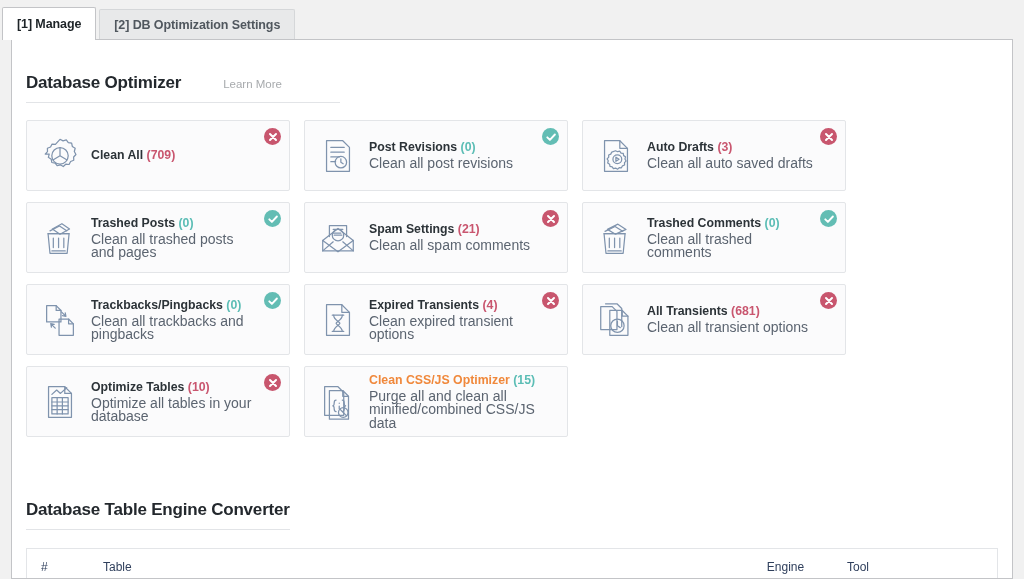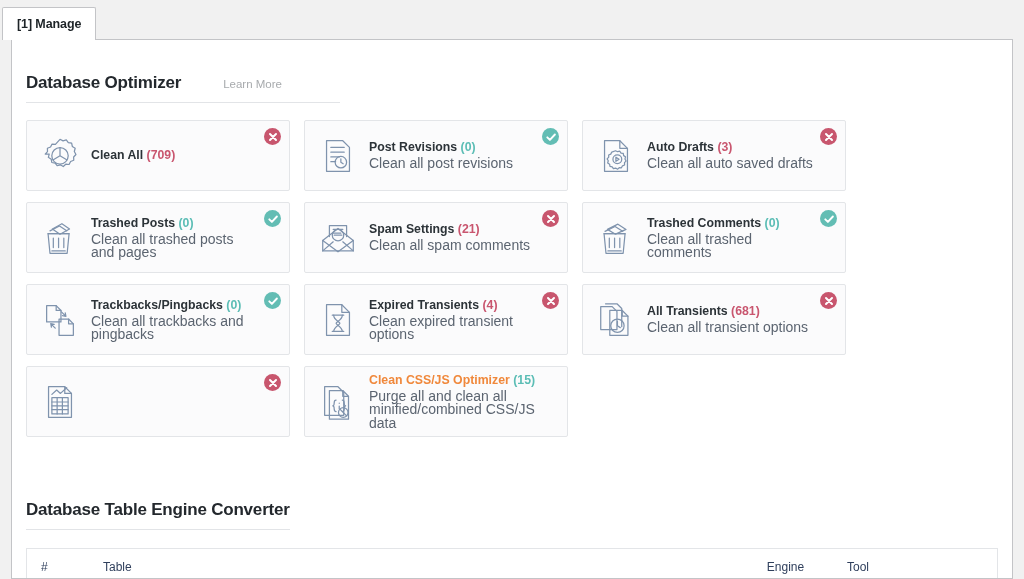--- a/index.html
+++ b/index.html
@@ -171,20 +171,23 @@
   .th-engine{ width: 123px; text-align: center; }
   .th-tool  { width: 150px; }
 </style>
 </head>
 <body>
 
 <div class="tab-bar">
   <div class="tab active">
     <span>[1] Manage</span>
   </div>
+  <div class="tab inactive">
+    <span>[2] DB Optimization Settings</span>
+  </div>
 </div>
 
 <div class="panel">
 
   <div class="section-head">
     <div class="section-head-inner">
       <span class="section-title">Database Optimizer</span>
       <a class="learn-more">Learn More</a>
     </div>
   </div>
@@ -375,20 +378,24 @@
       <div class="card">
         <div class="card-icon">
           <svg viewBox="0 0 44 44" width="42" height="42">
     <path fill="none" stroke="currentColor" stroke-width="1.3" stroke-linecap="round" stroke-linejoin="round" d="M10 6h17l7 7v25H10z"></path>
     <path fill="none" stroke="currentColor" stroke-width="1.3" stroke-linecap="round" stroke-linejoin="round" d="M27 6v7h7"></path>
     <path fill="none" stroke="currentColor" stroke-width="1.3" stroke-linecap="round" stroke-linejoin="round" d="M13.5 17.5h17v17h-17z"></path>
     <path fill="none" stroke="currentColor" stroke-width="1.3" stroke-linecap="round" stroke-linejoin="round" d="M13.5 22h17M13.5 26h17M13.5 30h17"></path>
     <path fill="none" stroke="currentColor" stroke-width="1.3" stroke-linecap="round" stroke-linejoin="round" d="M19 17.5v17M24.5 17.5v17"></path>
     <path fill="none" stroke="currentColor" stroke-width="1.3" stroke-linecap="round" stroke-linejoin="round" d="M13.5 14l5-4.5 4 3.5 6.5-6"></path>
   </svg>
+        </div>
+        <div class="card-text">
+          <div class="card-title"><span>Optimize Tables</span> <span class="card-count count-red">(10)</span></div>
+          <div class="card-desc">Optimize all tables in your database</div>
         </div>
         <div class="badge x">
           <svg viewBox="0 0 16 16" width="16" height="16">
             <path d="M5 5l6 6M11 5l-6 6" fill="none" stroke="#ffffff" stroke-width="2" stroke-linecap="round"></path>
           </svg>
         </div>
       </div>
       <div class="card">
         <div class="card-icon">
           <svg viewBox="0 0 44 44" width="42" height="42">

